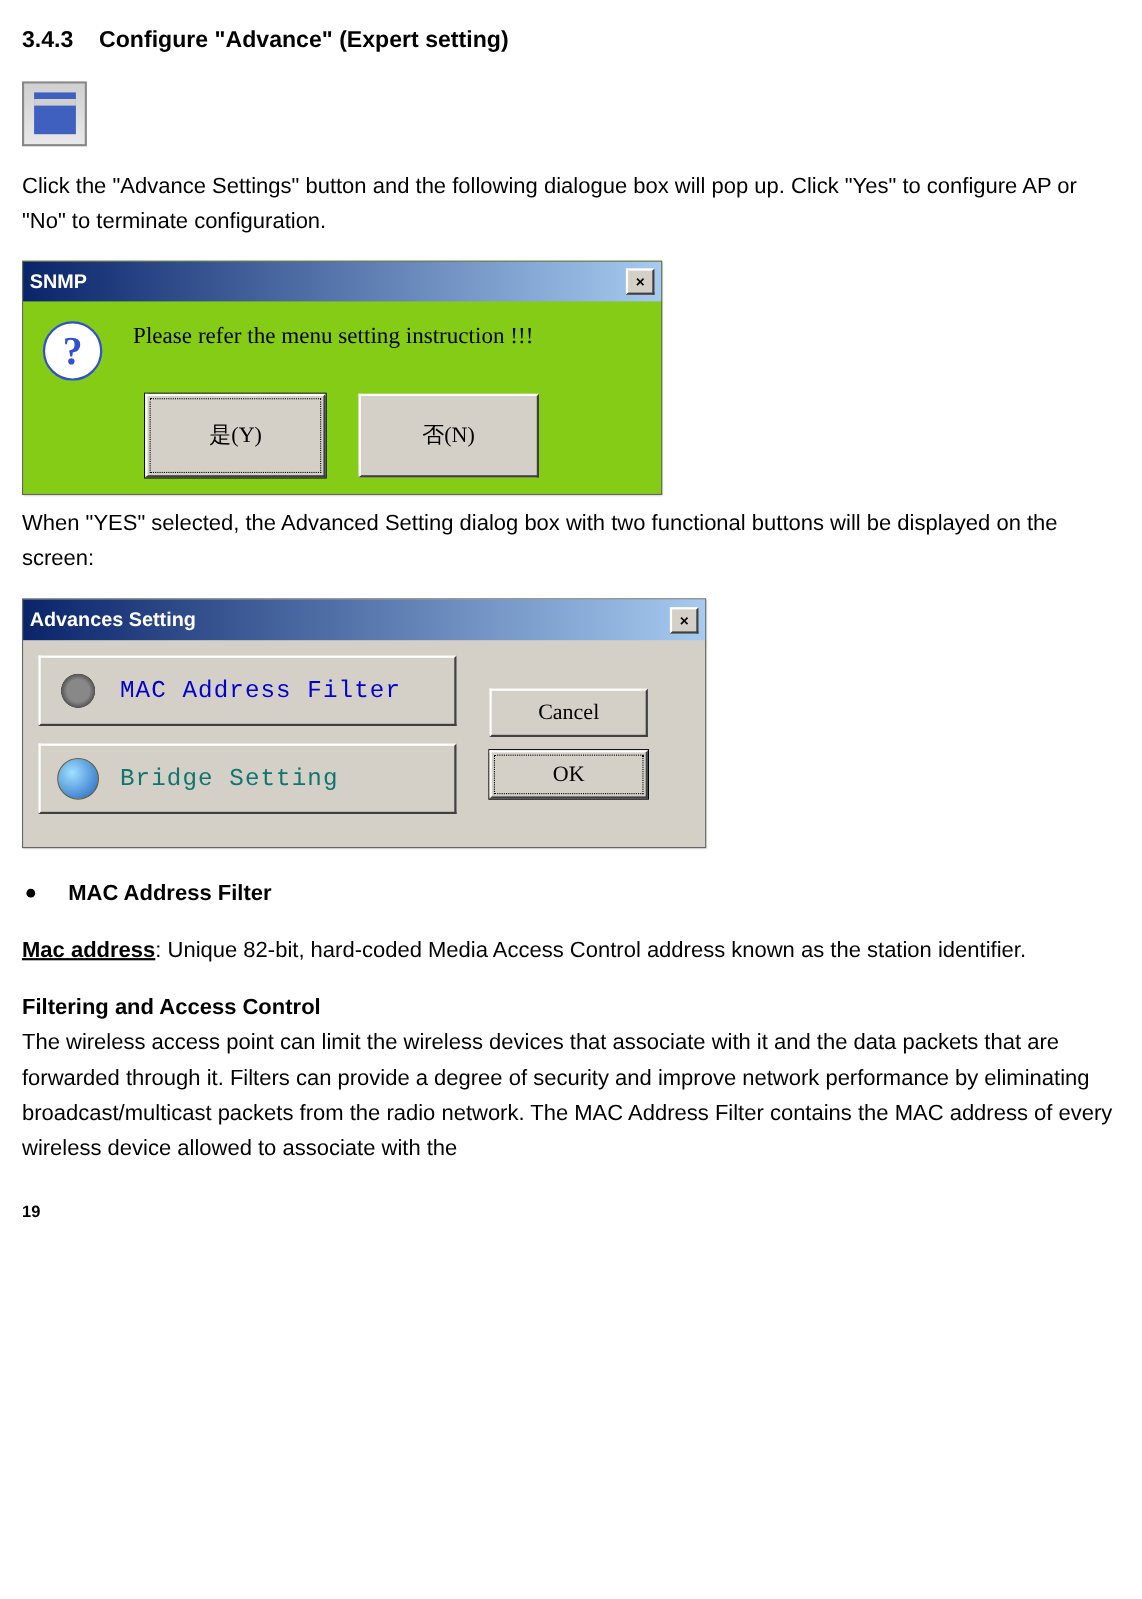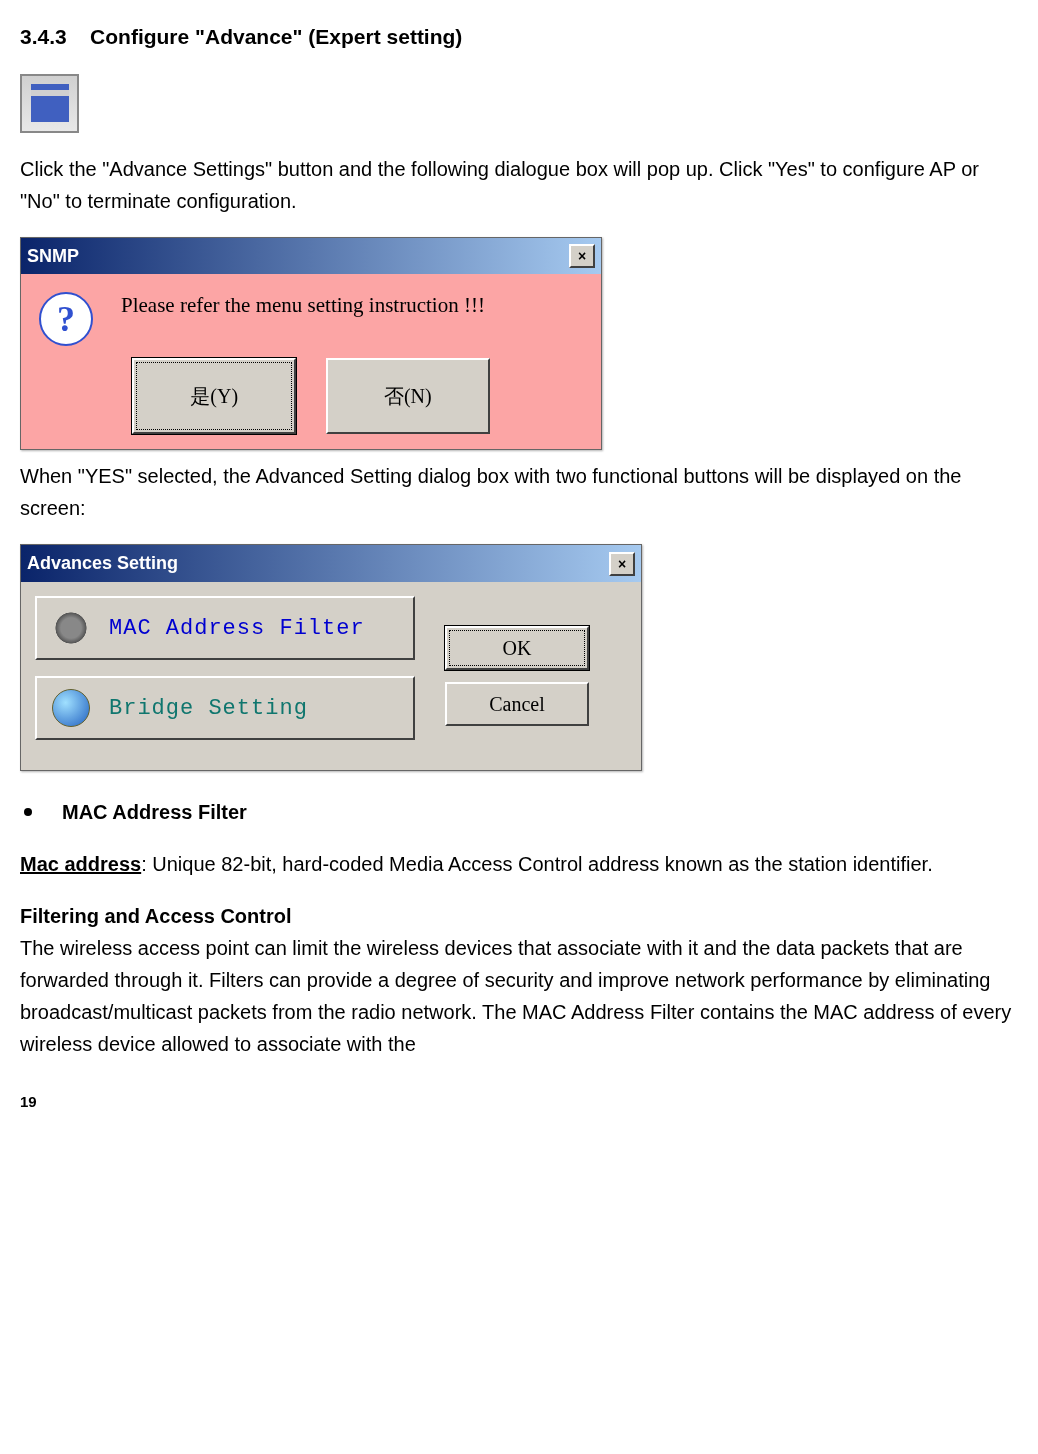--- a/index.html
+++ b/index.html
@@ -40,21 +40,21 @@
       width: 100%;
       height: 6px;
       background: #d0d0d0;
     }
     .para {
       margin: 10px 0 20px 0;
     }
     .dialog1 {
       width: 580px;
       border: 1px solid #666;
-      background: #fca5a5;
+      background: #84cc16;
       margin-bottom: 4px;
       box-shadow: 1px 1px 2px rgba(0,0,0,0.3);
     }
     .titlebar {
       background: linear-gradient(to right, #0a246a, #a6caf0);
       color: #fff;
       font-family: "MS Sans Serif", Tahoma, sans-serif;
       font-size: 18px;
       padding: 4px 6px;
       display: flex;
@@ -279,22 +279,22 @@
         <span class="adv-btn-text mac-text">MAC Address Filter</span>
       </div>
       <div class="adv-btn">
         <div class="adv-btn-icon">
             <div class="globe-icon"></div>
           </div>
         <span class="adv-btn-text bridge-text">Bridge Setting</span>
       </div>
     </div>
     <div class="dialog2-right">
+      <div class="ok-cancel-btn">Cancel</div>
       <div class="ok-cancel-btn default">OK</div>
-      <div class="ok-cancel-btn">Cancel</div>
     </div>
   </div>
 </div>
 
 <div class="bullet-heading">
   <span class="bullet"></span>
   <span>MAC Address Filter</span>
 </div>
 
 <div class="para">

